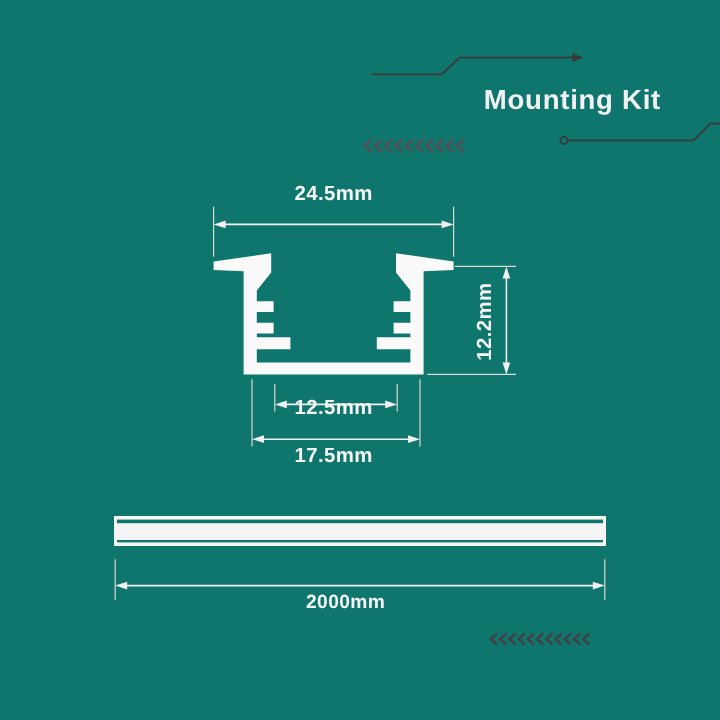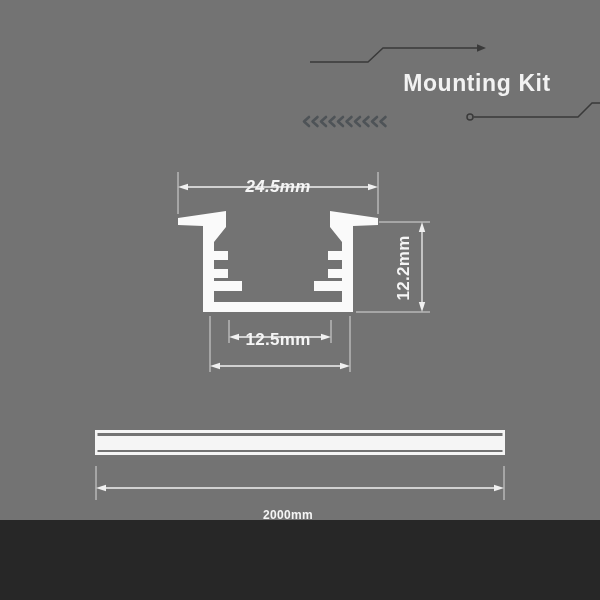--- a/index.html
+++ b/index.html
@@ -1,36 +1,36 @@
 <!DOCTYPE html>
 <html><head>
 <meta charset="utf-8">
 <style>
   html,body{margin:0;padding:0;background:#272727;}
   #stage{
-    position:relative;width:600px;height:520px;overflow:hidden;
-    background:#737373;
+    position:relative;width:600px;height:600px;overflow:hidden;
+    background:#0f766e;
     font-family:"Liberation Sans", sans-serif;
   }
   #stage svg{position:absolute;left:0;top:0;}
   .label{
     position:absolute;color:#f5f5f5;font-weight:bold;
     font-size:17px;text-align:center;letter-spacing:0.3px;
     font-family:"Liberation Sans", sans-serif;white-space:nowrap;
   }
   .title{
     position:absolute;left:377px;top:70px;width:200px;
     text-align:center;color:#f2f2f2;font-size:23px;font-weight:bold;
     letter-spacing:0.6px;
   }
-  .dim-24{left:178px;top:177px;width:200px;font-style:italic;}
+  .dim-24{left:178px;top:152px;width:200px;}
   .dim-122{left:354px;top:258px;width:100px;transform:rotate(-90deg);}
   .dim-125{left:228px;top:316px;width:100px;margin-top:14px;}
   .dim-175{left:228px;top:370px;width:100px;}
-  .dim-2000{left:188px;top:508px;width:200px;font-size:12px;}
+  .dim-2000{left:188px;top:494px;width:200px;font-size:16px;}
 </style>
 </head>
 <body>
 
 <div id="stage">
 
   <svg width="600" height="600" viewBox="0 0 600 600">
     <defs>
       <path id="chev" d="M5,0 L0,4.5 L5,9" fill="none" stroke-linecap="round" stroke-linejoin="round"></path>
       <path id="chev2" d="M4.5,0 L0,4 L4.5,8" fill="none" stroke-linecap="round" stroke-linejoin="round"></path>
@@ -133,15 +133,16 @@
   </svg>
 
   <div class="title">Mounting Kit</div>
 
   <div class="label dim-24">24.5mm</div>
 
   <div class="label dim-122">12.2mm</div>
 
   <div class="label dim-125">12.5mm</div>
 
+  <div class="label dim-175">17.5mm</div>
 
   <div class="label dim-2000">2000mm</div>
 </div>
 
 </body></html>

